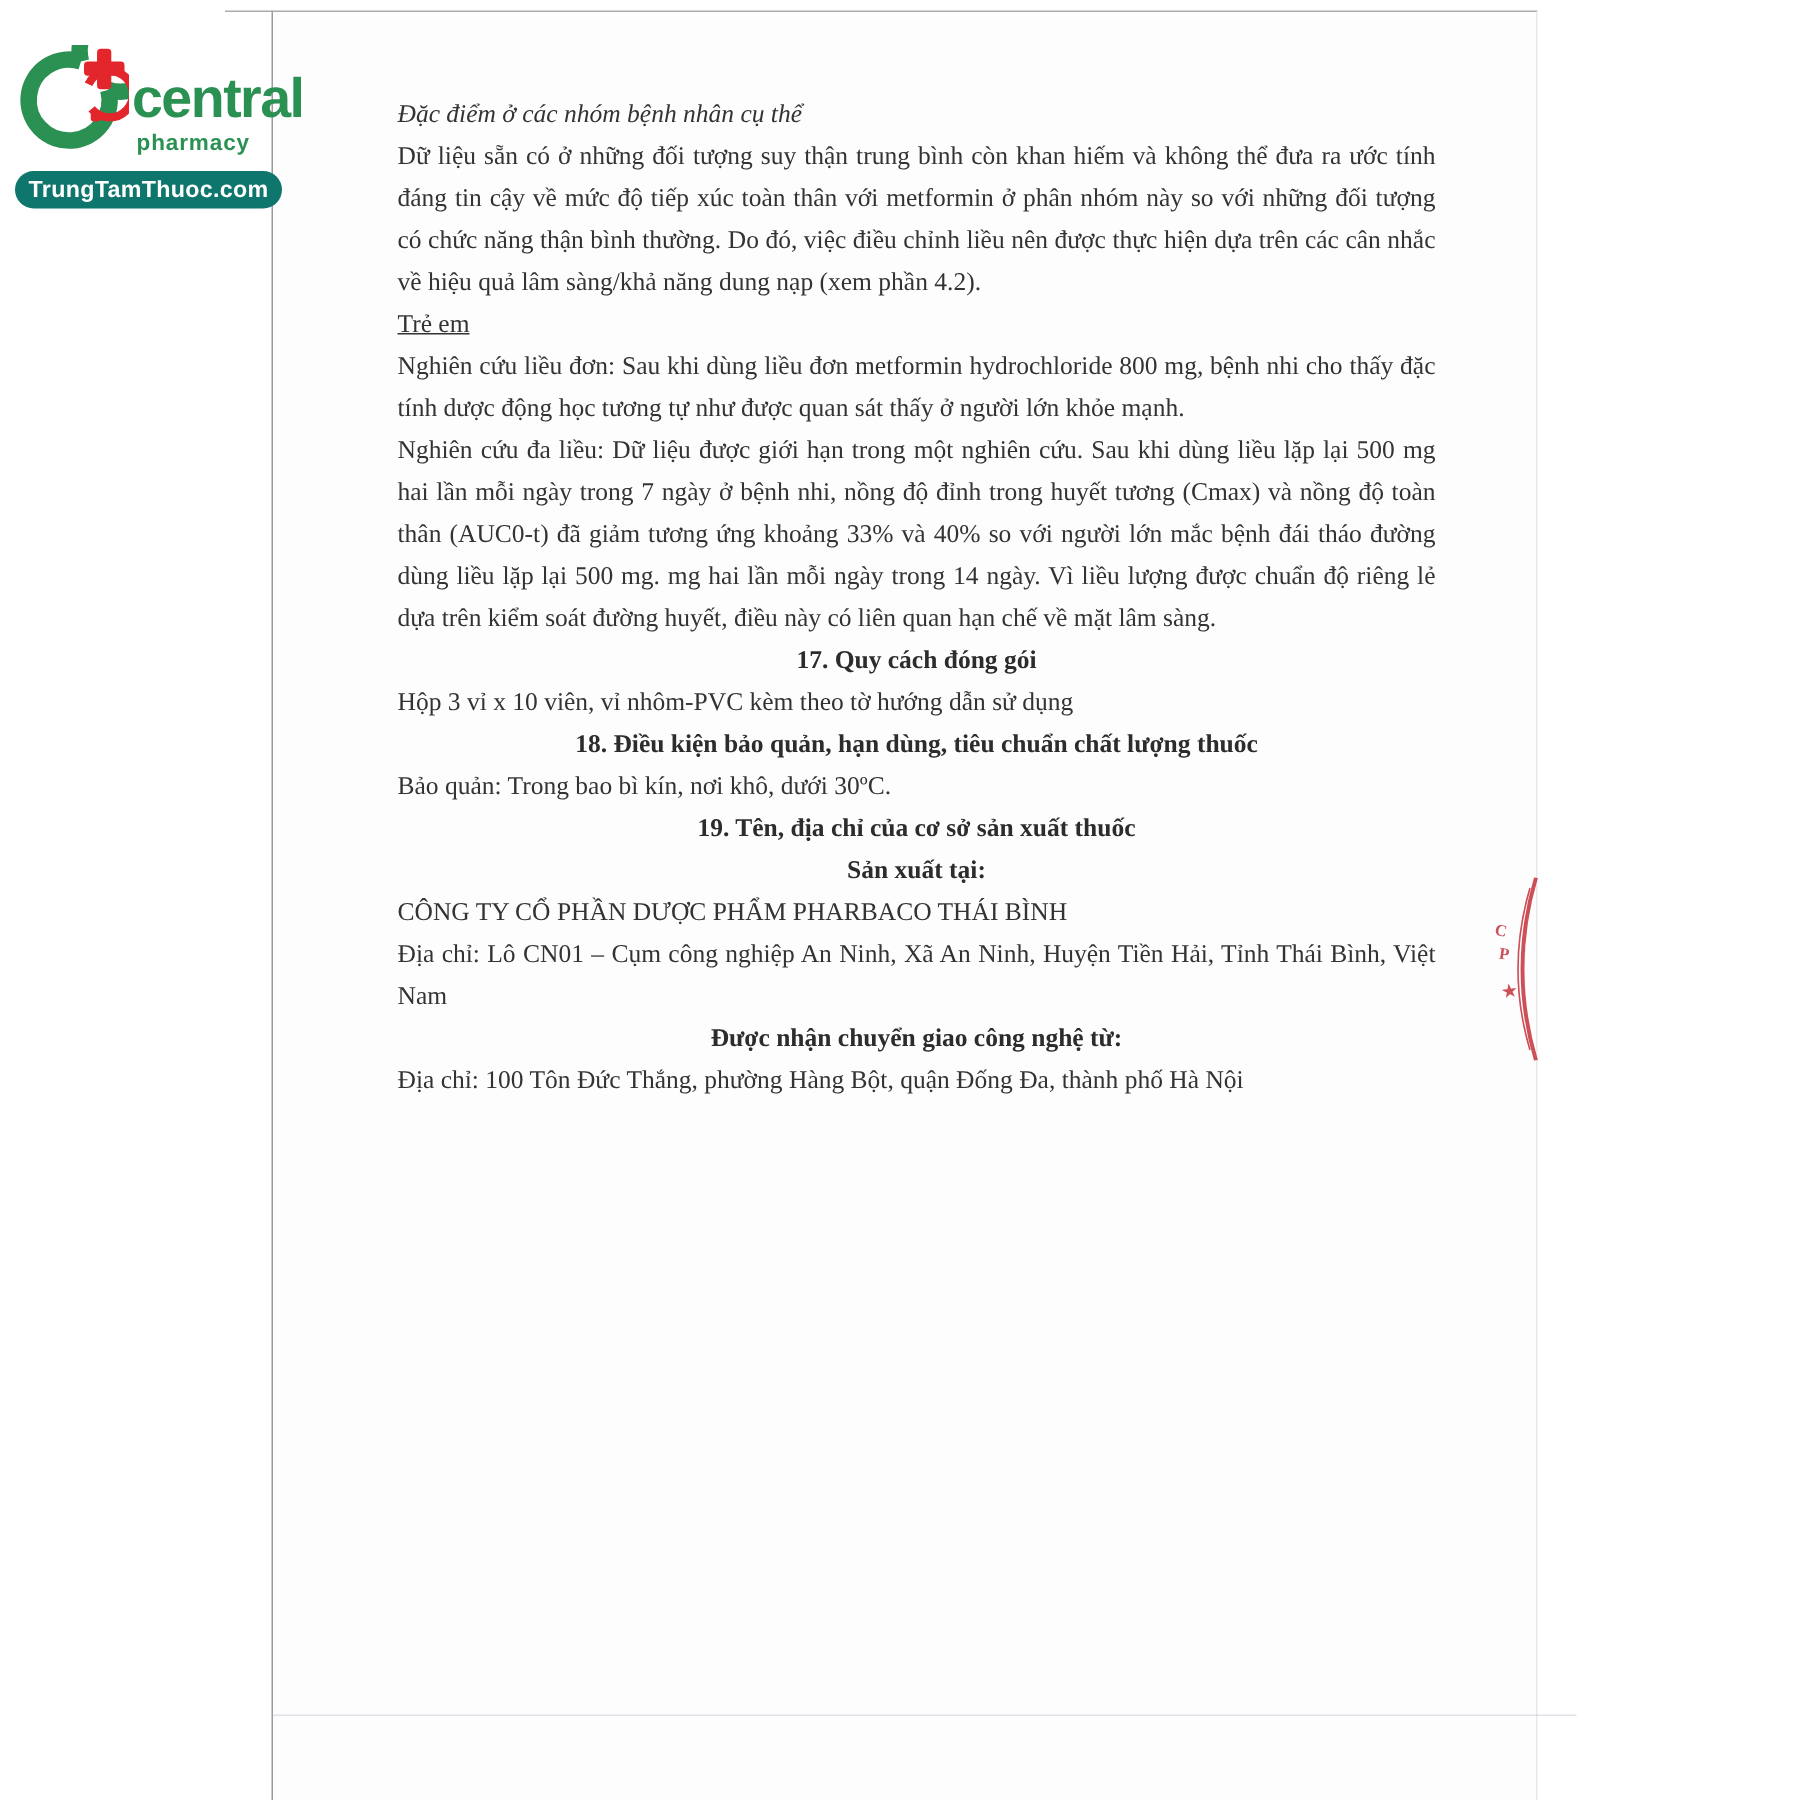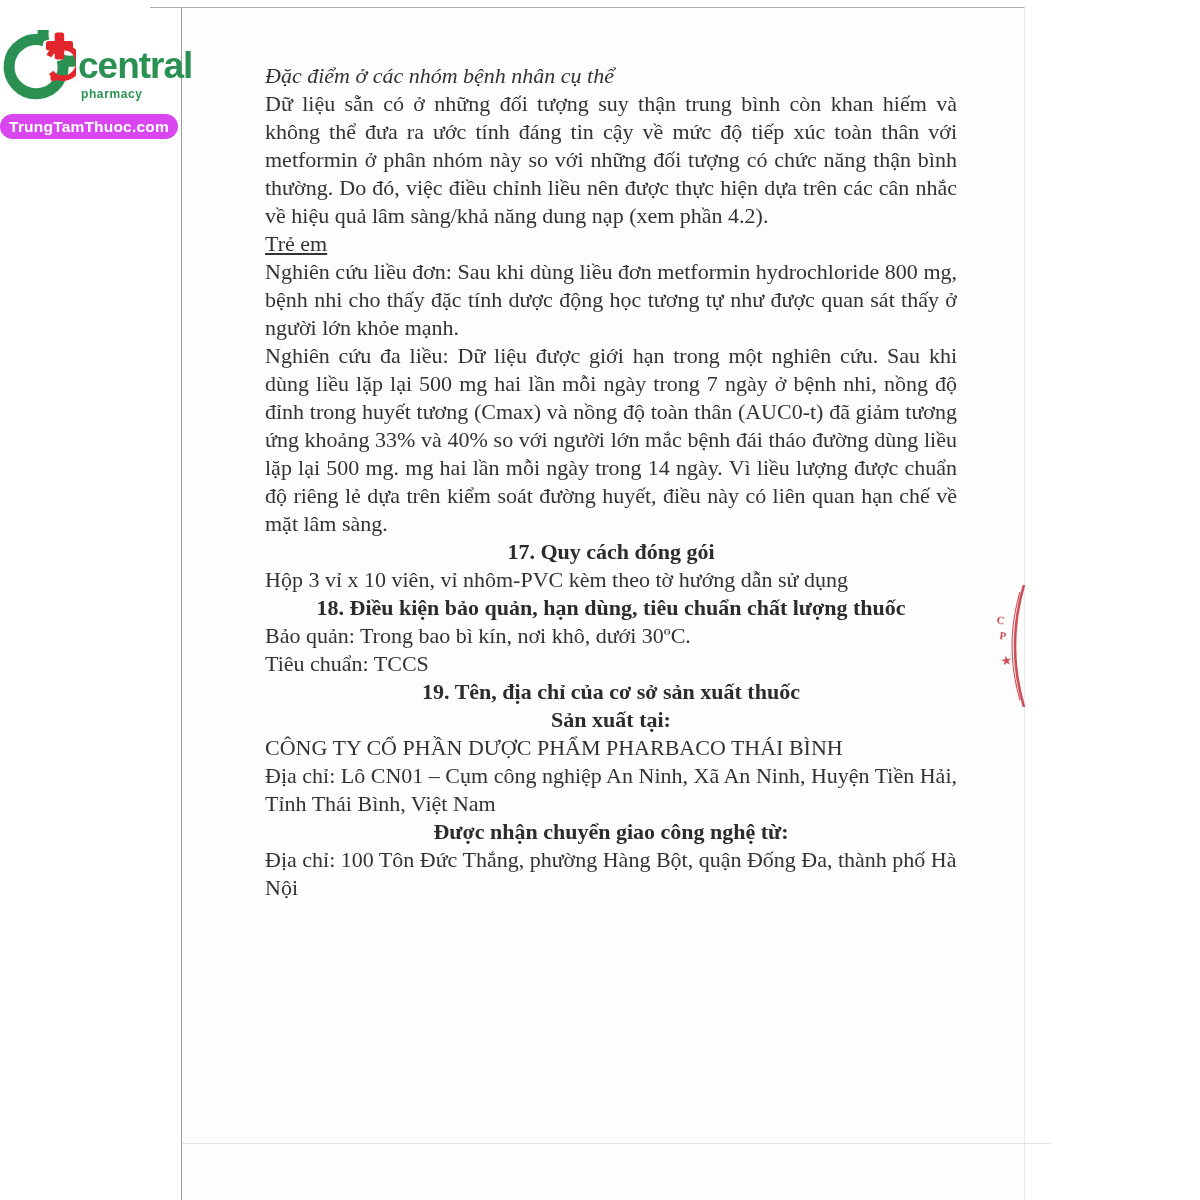--- a/index.html
+++ b/index.html
@@ -17,44 +17,44 @@
     border-right:1px solid #e8e8ec;
   }
   .top-edge-ext{ 
     position:absolute;left:150px;top:7px;width:32px;height:1px;background:#ababad;
   }
   .fold-line{
     position:absolute;left:181px;top:1143px;width:870px;height:1px;
     background:rgba(170,176,190,0.35);
   }
   
-  .logo{position:absolute;left:0;top:36px;width:210px;height:106px;z-index:3;}
+  .logo{position:absolute;left:10px;top:36px;width:210px;height:106px;z-index:3;}
   .logo .mark{position:absolute;left:0;top:-6px;}
   .logo .brand{
     position:absolute;left:78px;top:10px;
     font-family:"Liberation Sans","DejaVu Sans",sans-serif;
     font-weight:bold;font-size:37px;line-height:40px;letter-spacing:-1px;
     color:#2b9153;
   }
   .logo .sub{
     position:absolute;left:81px;top:51px;
     font-family:"Liberation Sans","DejaVu Sans",sans-serif;
-    font-weight:bold;font-size:12px;letter-spacing:0.6px;color:#2b9153;
+    font-weight:bold;font-size:15px;letter-spacing:0.6px;color:#2b9153;
   }
   .logo .banner{
     position:absolute;left:0;top:78px;width:178px;height:25px;
-    background:#d946ef;border-radius:13px;
+    background:#0f766e;border-radius:13px;
     display:flex;align-items:center;justify-content:center;
     font-family:"Liberation Sans","DejaVu Sans",sans-serif;
     font-weight:bold;font-size:15.5px;color:#ffffff;letter-spacing:0.2px;
   }
   
   .doc{
     position:absolute;left:265px;top:62px;width:692px;z-index:2;
-    font-size:22px;line-height:28px;color:#333334;
+    font-size:17px;line-height:28px;color:#333334;
   }
   .doc p{margin:0;}
   .blk-italic{font-style:italic;}
   .blk-underline{text-decoration:underline;}
   .blk-bold{font-weight:bold;color:#2c2c2d;text-align:center;}
   .blk-justify{text-align:justify;}
   
   .stamp{position:absolute;left:993px;top:585px;z-index:2;opacity:0.85;}
   .stamp text{
     font-family:"Liberation Serif","DejaVu Serif",serif;
@@ -89,21 +89,20 @@
 <div class="doc" id="doc-content">
     <p class="blk blk-italic">Đặc điểm ở các nhóm bệnh nhân cụ thể</p>
     <p class="blk blk-justify">Dữ liệu sẵn có ở những đối tượng suy thận trung bình còn khan hiếm và không thể đưa ra ước tính đáng tin cậy về mức độ tiếp xúc toàn thân với metformin ở phân nhóm này so với những đối tượng có chức năng thận bình thường. Do đó, việc điều chỉnh liều nên được thực hiện dựa trên các cân nhắc về hiệu quả lâm sàng/khả năng dung nạp (xem phần 4.2).</p>
     <p class="blk blk-underline">Trẻ em</p>
     <p class="blk blk-justify">Nghiên cứu liều đơn: Sau khi dùng liều đơn metformin hydrochloride 800 mg, bệnh nhi cho thấy đặc tính dược động học tương tự như được quan sát thấy ở người lớn khỏe mạnh.</p>
     <p class="blk blk-justify">Nghiên cứu đa liều: Dữ liệu được giới hạn trong một nghiên cứu. Sau khi dùng liều lặp lại 500 mg hai lần mỗi ngày trong 7 ngày ở bệnh nhi, nồng độ đỉnh trong huyết tương (Cmax) và nồng độ toàn thân (AUC0-t) đã giảm tương ứng khoảng 33% và 40% so với người lớn mắc bệnh đái tháo đường dùng liều lặp lại 500 mg. mg hai lần mỗi ngày trong 14 ngày. Vì liều lượng được chuẩn độ riêng lẻ dựa trên kiểm soát đường huyết, điều này có liên quan hạn chế về mặt lâm sàng.</p>
     <p class="blk blk-bold">17. Quy cách đóng gói</p>
     <p class="blk blk-normal">Hộp 3 vỉ x 10 viên, vỉ nhôm-PVC kèm theo tờ hướng dẫn sử dụng</p>
     <p class="blk blk-bold">18. Điều kiện bảo quản, hạn dùng, tiêu chuẩn chất lượng thuốc</p>
     <p class="blk blk-normal">Bảo quản: Trong bao bì kín, nơi khô, dưới 30ºC.</p>
-    <p class="blk blk-normal">Tiêu chuẩn: TCCS</p>
     <p class="blk blk-bold">19. Tên, địa chỉ của cơ sở sản xuất thuốc</p>
     <p class="blk blk-bold">Sản xuất tại:</p>
     <p class="blk blk-normal">CÔNG TY CỔ PHẦN DƯỢC PHẨM PHARBACO THÁI BÌNH</p>
     <p class="blk blk-justify">Địa chỉ: Lô CN01 – Cụm công nghiệp An Ninh, Xã An Ninh, Huyện Tiền Hải, Tỉnh Thái Bình, Việt Nam</p>
     <p class="blk blk-bold">Được nhận chuyển giao công nghệ từ:</p>
     <p class="blk blk-normal">Địa chỉ: 100 Tôn Đức Thắng, phường Hàng Bột, quận Đống Đa, thành phố Hà Nội</p>
   </div>
 
 <svg class="stamp" width="34" height="122" viewBox="0 0 34 122" aria-hidden="true">
   <path d="M31,0 Q13,61 31,122" fill="none" stroke="#c5313b" stroke-width="2.6"></path>

